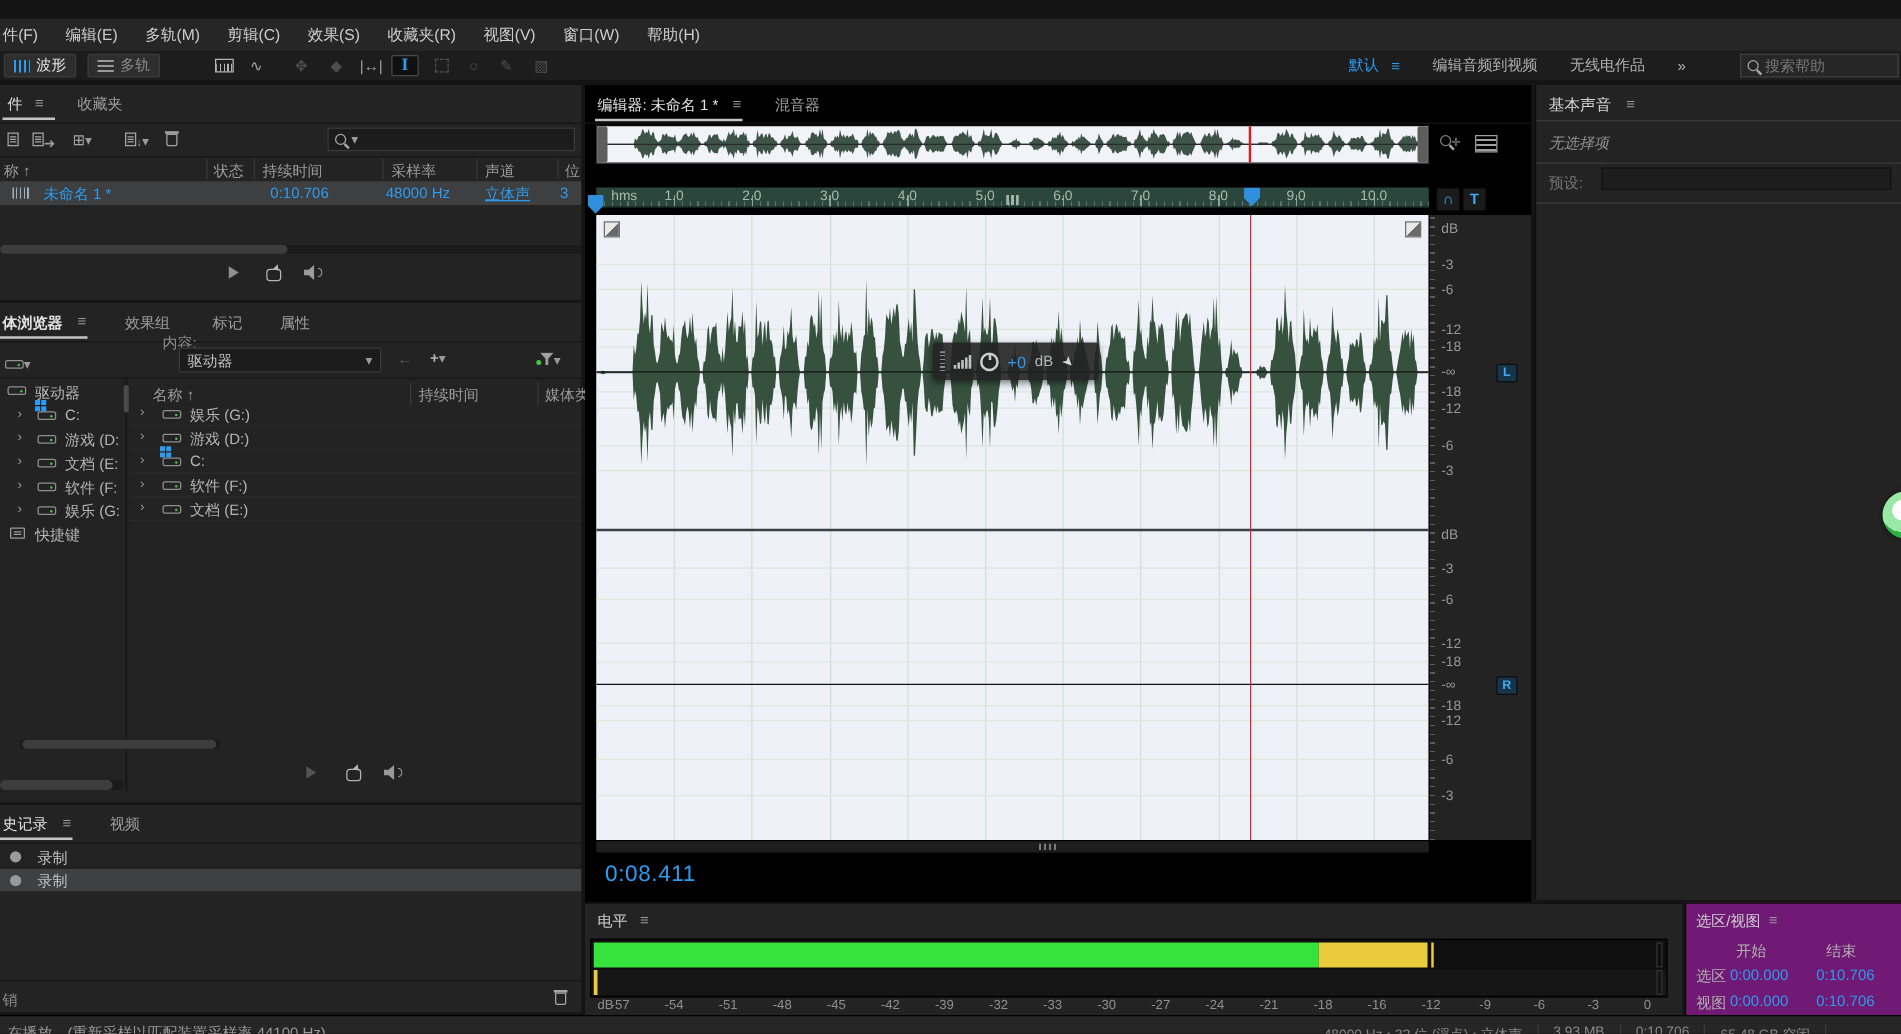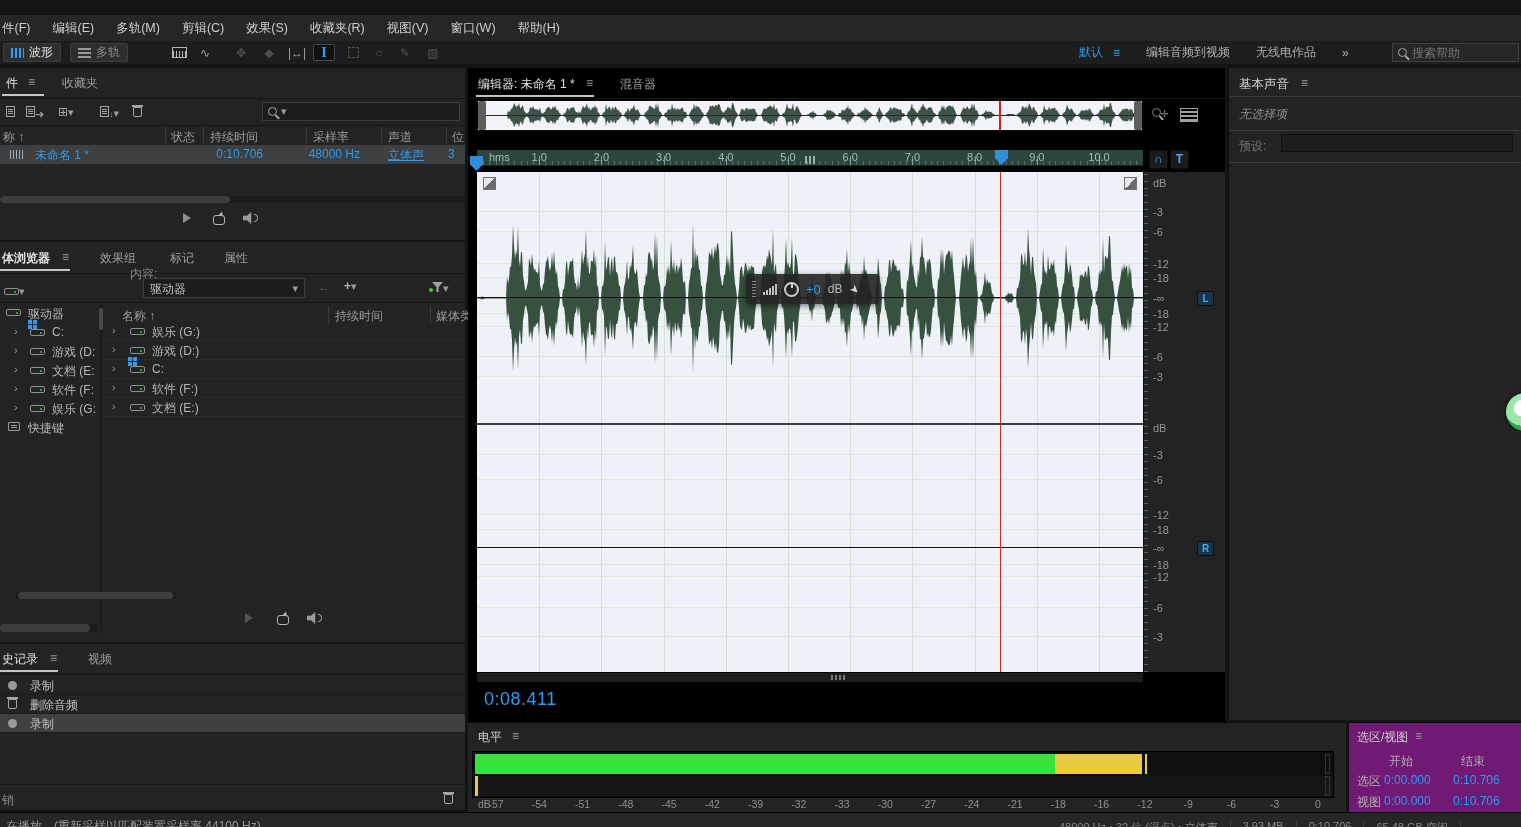--- a/index.html
+++ b/index.html
@@ -352,24 +352,20 @@
     <span class="ptab active" style="left:2px; top:7px;">史记录</span>
     <span class="menu-glyph abs" style="left:50px; top:7px;">≡</span>
     <div class="tab-underline" style="left:0; top:26px; width:58px;"></div>
     <span class="ptab" style="left:88px; top:7px;">视频</span>
     <div class="hairline" style="left:0; top:30px; width:465px; background:#161616;"></div>
     <div id="historylist" class="abs" style="left:0; top:32px; width:465px; height:80px;">
         <div style="position: relative; height: 19px; border-bottom: 1px solid rgb(28, 28, 28);">
           <span class="rec-dot" style="position:absolute;left:8px;top:5px;"></span>
           <span style="position:absolute;left:30px;top:2px;color:#c2c2c2;">录制</span>
         </div>
-        <div style="position: relative; height: 19px; border-bottom: 1px solid rgb(28, 28, 28);">
-          <span class="trash" style="position:absolute;left:8px;top:4px;"></span>
-          <span style="position:absolute;left:30px;top:2px;color:#c2c2c2;">删除音频</span>
-        </div>
         <div style="position: relative; height: 19px; border-bottom: 1px solid rgb(28, 28, 28); background: rgb(62, 64, 65);">
           <span class="rec-dot" style="position:absolute;left:8px;top:5px;"></span>
           <span style="position:absolute;left:30px;top:2px;color:#c2c2c2;">录制</span>
         </div>
       </div>
     <div class="hairline" style="left:0; top:140px; width:465px; background:#161616;"></div>
     <span class="abs dim" style="left:2px; top:148px;">销</span>
     <div class="abs" style="left:444px; top:149px;"><span class="trash"></span></div>
   </div>
 

